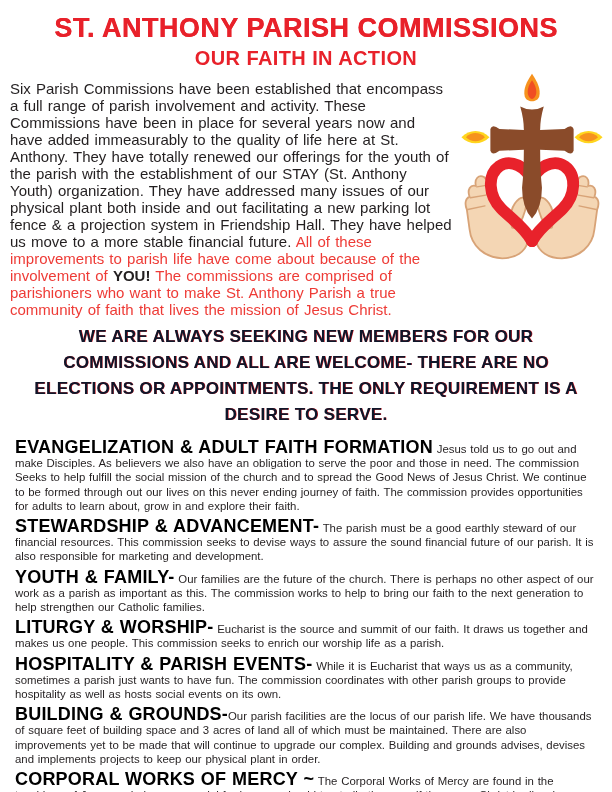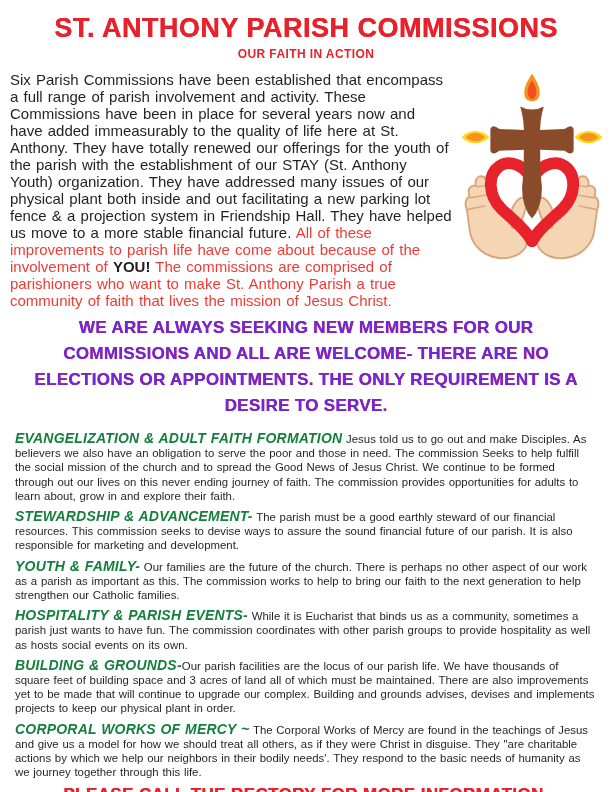--- a/index.html
+++ b/index.html
@@ -18,60 +18,59 @@
     color:#e8212a;
     font-size:27px;
     font-weight:bold;
     letter-spacing:0.5px;
     text-shadow:0.4px 0 #e8212a;
   }
   .subtitle {
     margin:3px 0 0;
     text-align:center;
     color:#e8212a;
-    font-size:12px;
+    font-size:20px;
     font-weight:bold;
     letter-spacing:0.4px;
   }
   .intro {
     margin:10px 160px 0 10px;
     font-size:15px;
     line-height:17px;
     word-spacing:1px;
   }
   .intro .red { color:#ee3b36; }
   .intro .you { color:#231f20; font-weight:bold; }
   .logo {
     position:absolute;
     top:72px; right:5px;
     width:150px; height:190px;
   }
   .banner {
     margin:6px 16px 12px;
     text-align:center;
-    color:#6d28d9;
+    color:#0f172a;
     font-weight:bold;
     font-size:17px;
     line-height:26px;
     letter-spacing:0.3px;
     text-shadow:0.4px 0 #e8212a;
   }
   .sections { margin:7px 15px 0; }
   .section {
     margin:0 0 6px;
     font-size:11.4px;
     line-height:14.2px;
     word-spacing:0.6px;
   }
   .sec-head {
-    color:#15803d;
+    color:#000000;
     font-weight:bold;
-    font-size:14px;
+    font-size:18px;
     letter-spacing:0.2px;
-    font-style:italic;
   }
   .footer-call {
     margin-top:3px;
     text-align:center;
     color:#e8212a;
     font-weight:bold;
     font-size:17px;
     letter-spacing:0.4px;
     text-shadow:0.4px 0 #e8212a;
   }
@@ -123,20 +122,21 @@
     <span class="red">All of these improvements to parish life have come about because of the involvement of</span>
     <span class="you">YOU!</span>
     <span class="red">The commissions are comprised of parishioners who want to make St. Anthony Parish a true community of faith that lives the mission of Jesus Christ.</span></p>
 
   <div class="banner">WE ARE ALWAYS SEEKING NEW MEMBERS FOR OUR COMMISSIONS AND ALL ARE WELCOME- THERE ARE NO ELECTIONS OR APPOINTMENTS. THE ONLY REQUIREMENT IS A DESIRE TO SERVE.</div>
 
   <div class="sections">
     <p class="section"><span class="sec-head">EVANGELIZATION &amp; ADULT FAITH FORMATION</span><span>  Jesus told us to go out and make Disciples. As believers we also have an obligation to serve the poor and those in need.  The commission Seeks to help fulfill the social mission of the church and to spread the Good News of Jesus Christ.  We continue to be formed through out our lives on this never ending journey of faith.  The commission provides opportunities for adults to learn about, grow in and explore their faith.</span></p>
     <p class="section"><span class="sec-head">STEWARDSHIP &amp; ADVANCEMENT-</span><span> The parish must be a good earthly steward of our financial resources.  This commission seeks to devise ways to assure the sound financial future of our parish.  It is also responsible for marketing and development.</span></p>
     <p class="section"><span class="sec-head">YOUTH &amp; FAMILY-</span><span> Our families are the future of the church.  There is perhaps no other aspect of our work as a parish as important as this.  The commission works to help to bring our faith to the next generation to help strengthen our Catholic families.</span></p>
-    <p class="section"><span class="sec-head">HOSPITALITY &amp; PARISH EVENTS-</span><span> While it is Eucharist that binds us as a community, sometimes a parish just wants to have fun.  The commission coordinates with other parish groups to provide hospitality as well as hosts social events on its own.</span></p>
+    <p class="section"><span class="sec-head">LITURGY &amp; WORSHIP-</span><span> Eucharist is the source and summit of our faith.  It draws us together and makes us one people.  This commission seeks to enrich our worship life as a parish.</span></p>
+    <p class="section"><span class="sec-head">HOSPITALITY &amp; PARISH EVENTS-</span><span> While it is Eucharist that ways us as a community, sometimes a parish just wants to have fun.  The commission coordinates with other parish groups to provide hospitality as well as hosts social events on its own.</span></p>
     <p class="section"><span class="sec-head">BUILDING &amp; GROUNDS-</span><span>Our parish facilities are the locus of our parish life.  We have thousands of square feet of building space and 3 acres of land all of which must be maintained.  There are also improvements yet to be made that will continue to upgrade our complex.  Building and grounds advises, devises and implements projects to keep our physical plant in order.</span></p>
     <p class="section"><span class="sec-head">CORPORAL WORKS OF MERCY ~</span><span> The Corporal Works of Mercy are found in the teachings of Jesus and give us a model for how we should treat all others, as if they were Christ in disguise.  They "are charitable actions by which we help our neighbors in their bodily needs'.  They respond to the basic needs of humanity as we journey together through this life.</span></p>
   </div>
 
   <div class="footer-call">PLEASE CALL THE RECTORY FOR MORE INFORMATION.</div>
 
 </div>
 
 </body></html>

